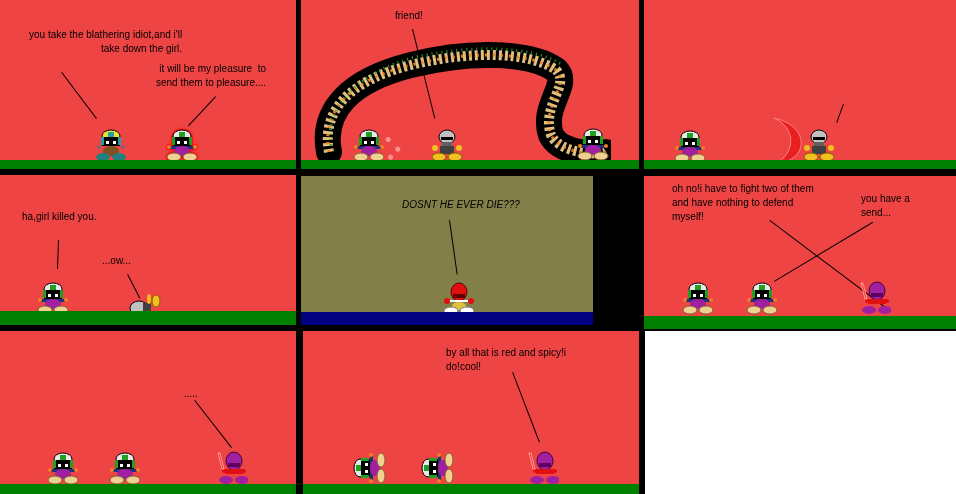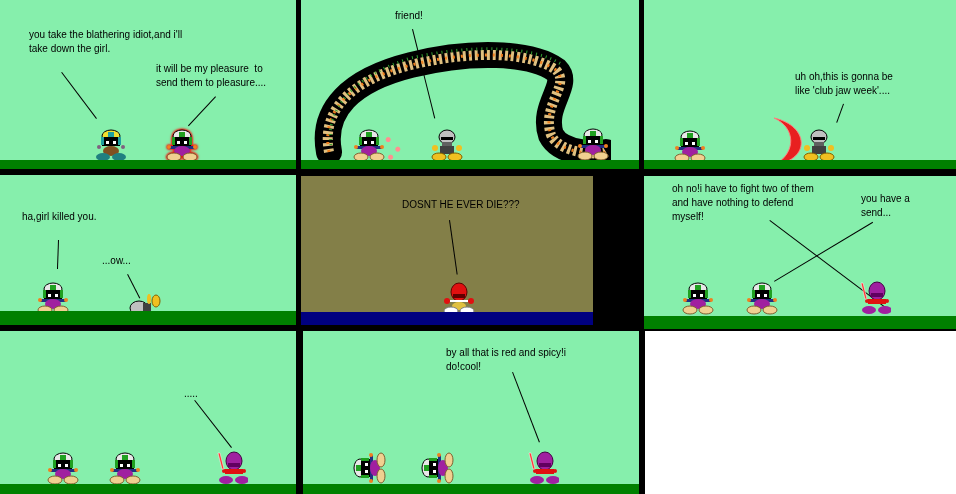--- a/index.html
+++ b/index.html
@@ -1,18 +1,18 @@
 <!DOCTYPE html>
 <html><head>
 <meta charset="utf-8">
 <style>
   * { margin:0; padding:0; box-sizing:border-box; }
   html, body { width:956px; height:494px; overflow:hidden; background:#000; }
   body { position:relative; font-family:"Liberation Sans", sans-serif; }
-  .panel { position:absolute; overflow:hidden; background:#86efac; }
+  .panel { position:absolute; overflow:hidden; background:#ef4444; }
   .panel.brown { background:#837f48; }
   .panel.blank { background:#ffffff; }
   .ground { position:absolute; left:0; right:0; bottom:0; background:#008000; }
   .ground.navy { background:#000080; }
   .txt { position:absolute; font-size:10px; line-height:14px; color:#000; white-space:pre; letter-spacing:0; }
   .line { position:absolute; height:1px; background:#000; transform-origin:0 0; }
   .sprite { position:absolute; width:32px; height:34px; }
   .sprite svg { width:100%; height:100%; display:block; }
 </style>
 </head>
@@ -80,21 +80,21 @@
       <rect x="9" y="18" width="18" height="5" fill="#e01010"></rect>
       <circle cx="8" cy="20" r="2" fill="#e01010"></circle>
       <circle cx="28" cy="20" r="2" fill="#e01010"></circle>
       <ellipse cx="10" cy="29" rx="7" ry="4" fill="#a020a0"></ellipse>
       <ellipse cx="26" cy="29" rx="7" ry="4" fill="#a020a0"></ellipse>
       <polygon points="2,2 4,2 8,18 6,18" fill="#ff3030" stroke="#fff" stroke-width="0.5"></polygon>
     </g>
   </defs>
 </svg>
 
-<div class="panel" style="left:0;top:0;width:296px;height:169px;">
+<div class="panel" style="left:0;top:0;width:296px;height:169px;text-align:right;">
   <div class="txt" style="left:29px;top:28px;">you take the blathering idiot,and i'll
 take down the girl.</div>
   <div class="txt" style="left:156px;top:62px;">it will be my pleasure  to
 send them to pleasure....</div>
   <div class="line" style="left:62px;top:72px;width:58px;transform:rotate(53deg);"></div>
   <div class="line" style="left:216px;top:97px;width:40px;transform:rotate(133deg);"></div>
   <div class="sprite" style="left:95px;top:128px;">
       <svg viewBox="0 0 32 34">
         <use href="#sp-yellow"></use>
       </svg>
@@ -129,22 +129,20 @@
     </div>
   <div class="sprite" style="left:276px;top:127px;">
       <svg viewBox="0 0 32 34">
         <use href="#sp-green"></use>
       </svg>
     </div>
   <div class="ground" style="height:9px;"></div>
 </div>
 
 <div class="panel" style="left:644px;top:0;width:312px;height:169px;">
-  <div class="txt" style="left:151px;top:70px;">uh oh,this is gonna be
-like 'club jaw week'....</div>
   <div class="line" style="left:200px;top:104px;width:20px;transform:rotate(110deg);"></div>
   <div class="sprite" style="left:30px;top:129px;">
       <svg viewBox="0 0 32 34">
         <use href="#sp-green"></use>
       </svg>
     </div>
   <svg style="position:absolute;left:126px;top:116px;" width="36" height="50" viewBox="0 0 36 50">
     <path d="M4,2 C40,10 40,44 6,48 C26,36 26,12 4,2 Z" fill="#e82020" stroke="#ff8080" stroke-width="1"></path>
   </svg>
   <div class="sprite" style="left:159px;top:128px;">
@@ -167,21 +165,21 @@
     </div>
   <svg style="position:absolute;left:129px;top:118px;" width="32" height="22" viewBox="0 0 32 22">
     <ellipse cx="10" cy="15" rx="9" ry="7" fill="#c0c0c0" stroke="#000"></ellipse>
     <rect x="14" y="10" width="8" height="10" fill="#404040"></rect>
     <ellipse cx="20" cy="6" rx="2" ry="5" fill="#f0c020"></ellipse>
     <ellipse cx="27" cy="8" rx="4" ry="6" fill="#f0c020" stroke="#806000"></ellipse>
   </svg>
   <div class="ground" style="height:14px;"></div>
 </div>
 
-<div class="panel brown" style="left:301px;top:176px;width:292px;height:149px;">
+<div class="panel brown" style="left:301px;top:176px;width:292px;height:149px;font-style:italic;">
   <div class="txt" style="left:101px;top:22px;">DOSNT HE EVER DIE???</div>
   <div class="line" style="left:149px;top:44px;width:55px;transform:rotate(82deg);"></div>
   <div class="sprite" style="left:142px;top:106px;">
       <svg viewBox="0 0 32 34">
         <use href="#sp-red"></use>
       </svg>
     </div>
   <div class="ground navy" style="height:13px;"></div>
 </div>
 

